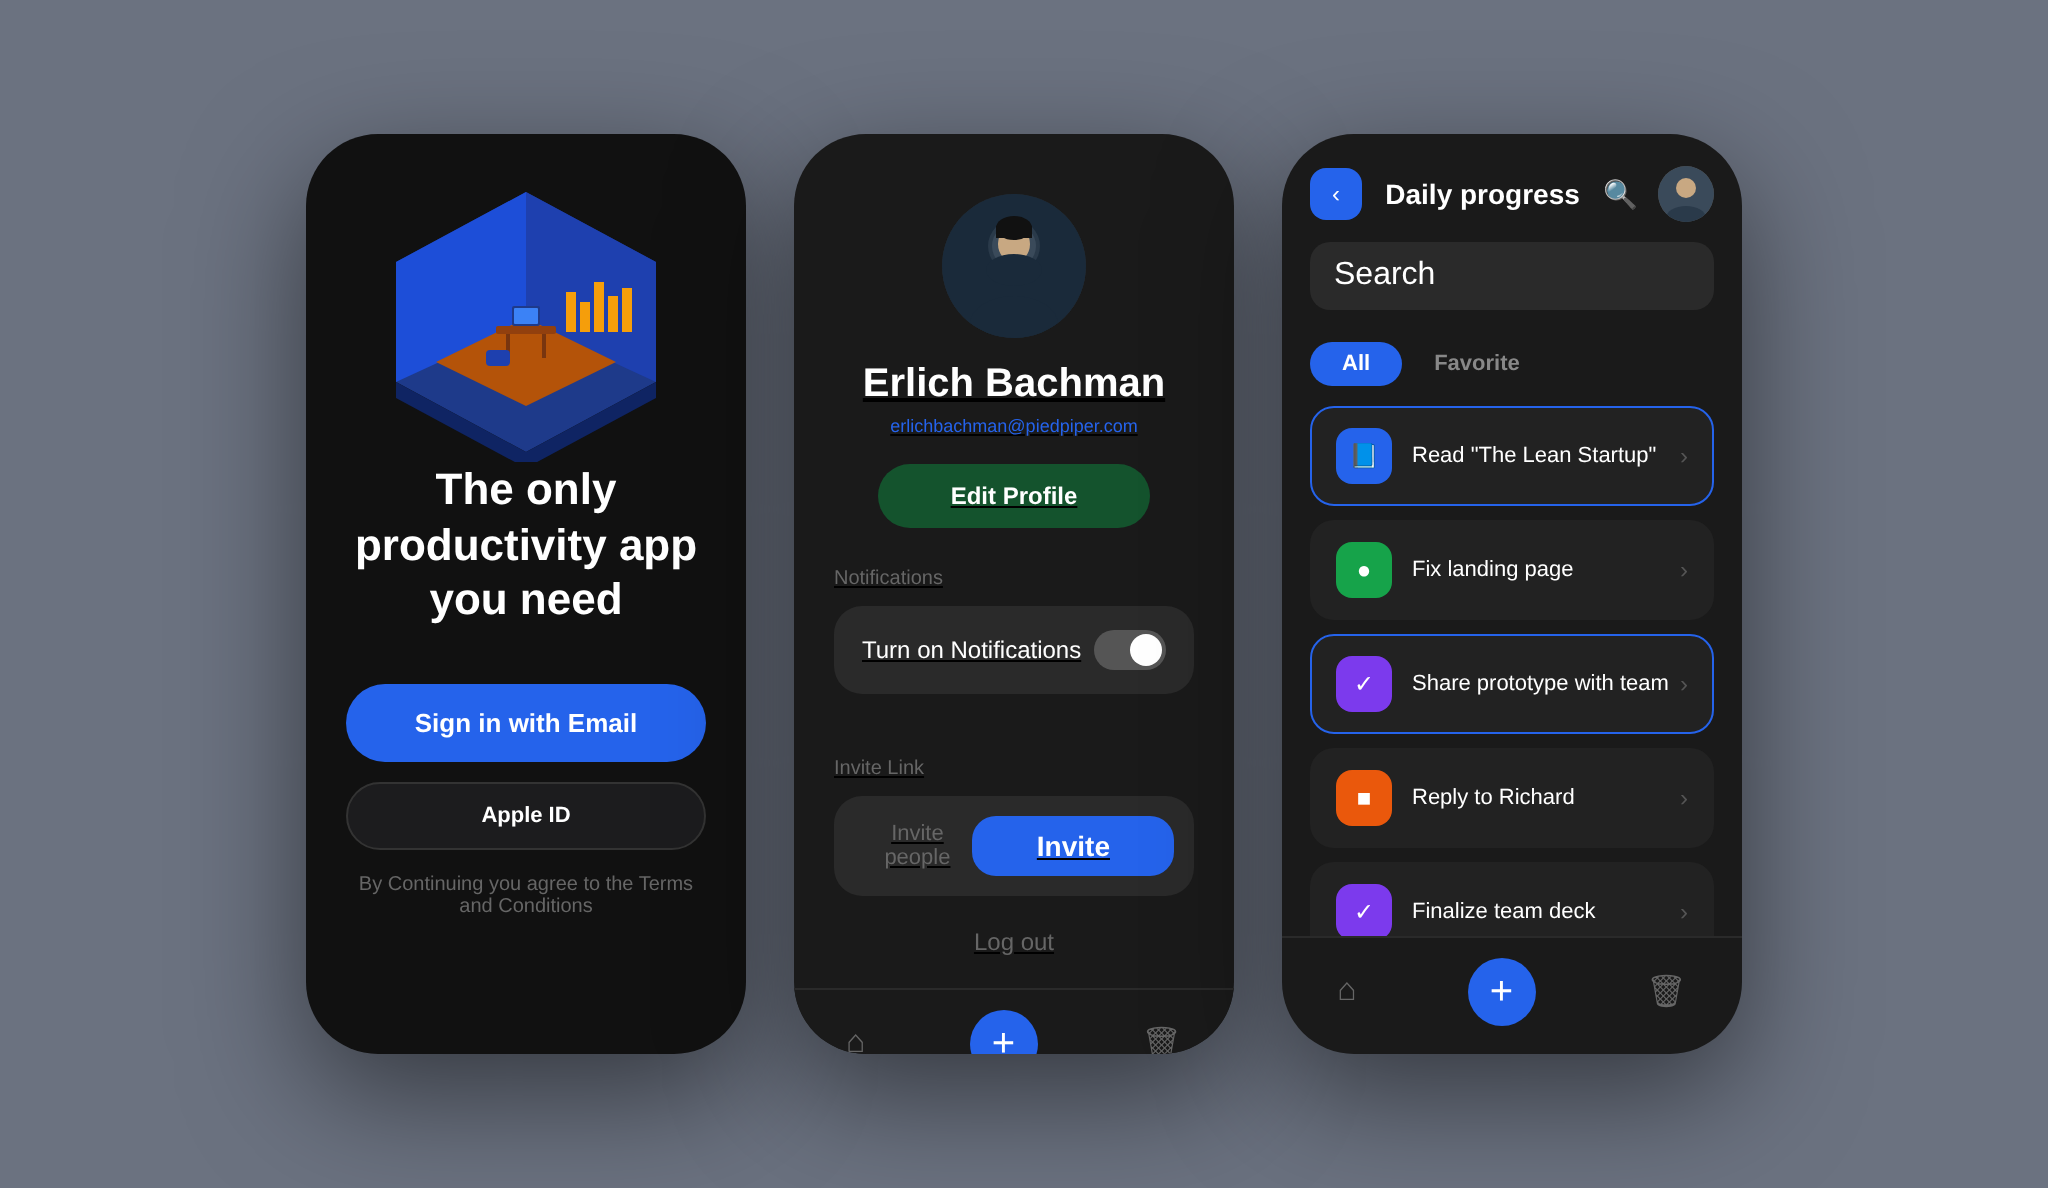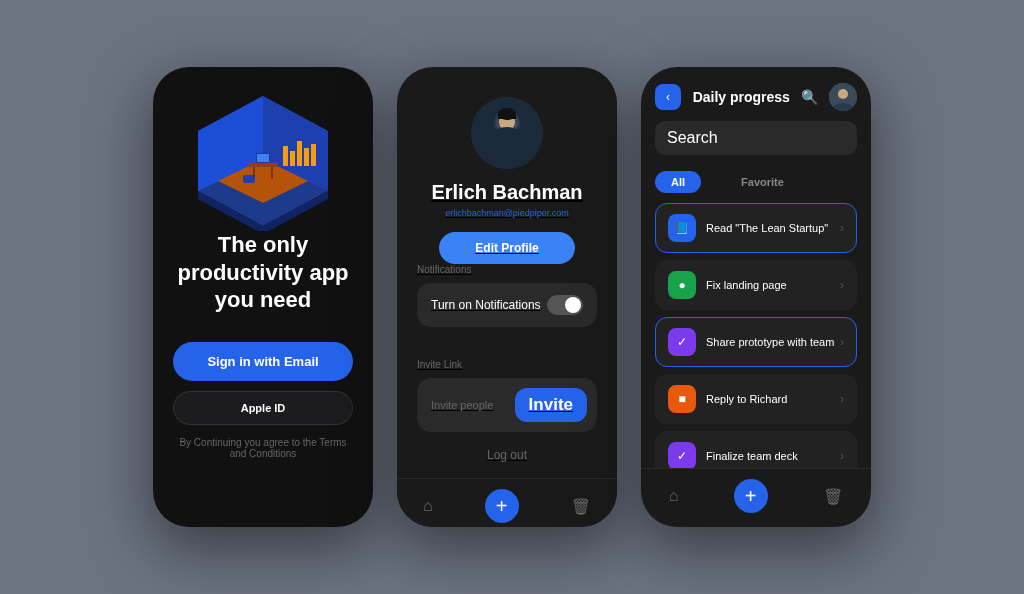--- a/index.html
+++ b/index.html
@@ -117,28 +117,29 @@
       font-weight: 700;
       text-align: center;
       margin-bottom: 4px;
     }
     .profile-email {
       color: #2563eb;
       font-size: 9px;
       margin-bottom: 14px;
     }
     .btn-edit {
-      background: #3b82f6;
+      background: #14532d;
       color: #fff;
       border: none;
       border-radius: 22px;
       padding: 9px 36px;
       font-size: 12px;
       font-weight: 600;
       cursor: pointer;
+      margin-bottom: 20px;
     }
     .section-label {
       align-self: flex-start;
       color: #666;
       font-size: 10px;
       margin-bottom: 8px;
     }
     .notif-row {
       width: 100%;
       background: #2a2a2a;
@@ -184,22 +185,22 @@
     .invite-placeholder {
       color: #666;
       font-size: 11px;
       text-align: center;
     }
     .btn-invite {
       background: #2563eb;
       color: #fff;
       border: none;
       border-radius: 12px;
-      padding: 7px 14px;
-      font-size: 17px;
+      padding: 7px 32px;
+      font-size: 14px;
       font-weight: 600;
       cursor: pointer;
     }
     .logout-text {
       color: #666;
       font-size: 12px;
       cursor: pointer;
       margin-top: auto;
       margin-bottom: 16px;
     }
@@ -277,21 +278,21 @@
     .search-bar {
       margin: 0 14px 16px;
       background: #2a2a2a;
       border-radius: 10px;
       padding: 8px 12px;
       color: #ffffff;
       font-size: 16px;
     }
     .filter-tabs {
       display: flex;
-      gap: 24px;
+      gap: 0;
       padding: 0 14px;
       margin-bottom: 10px;
     }
     .filter-tab {
       padding: 5px 16px;
       border-radius: 20px;
       font-size: 11px;
       font-weight: 600;
       cursor: pointer;
     }

